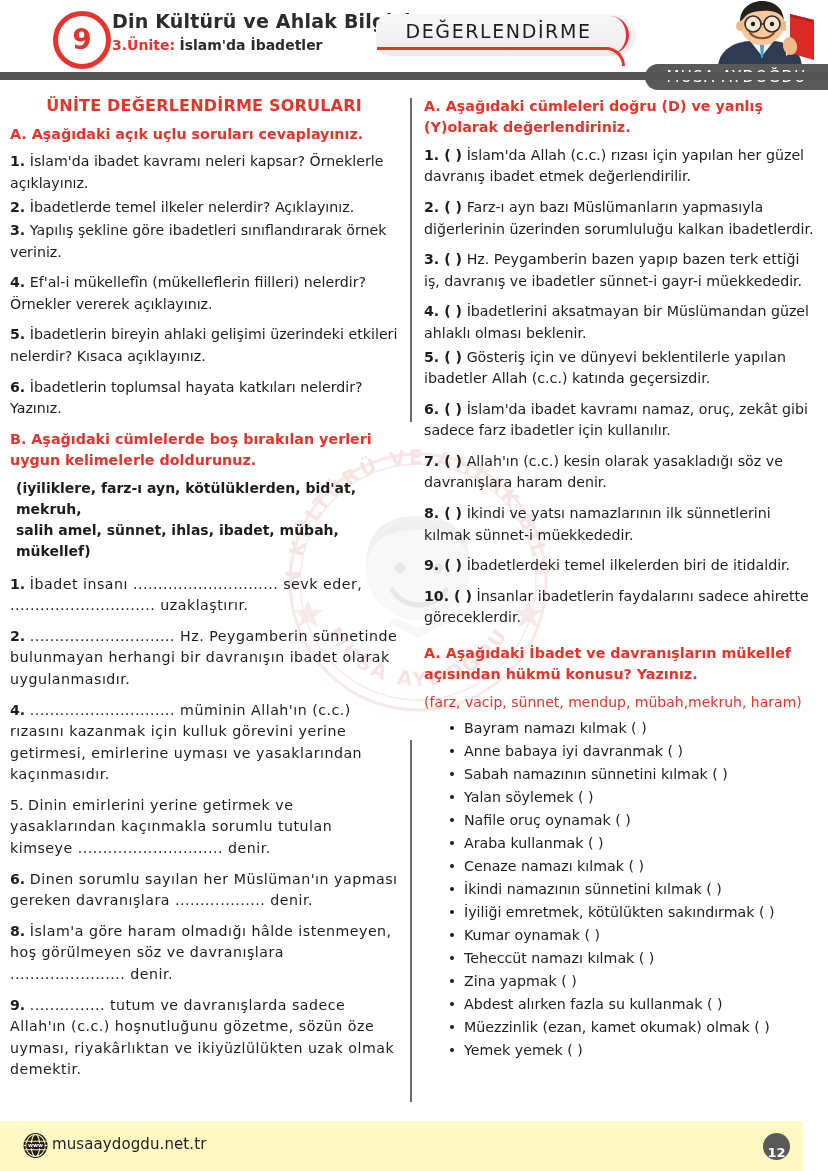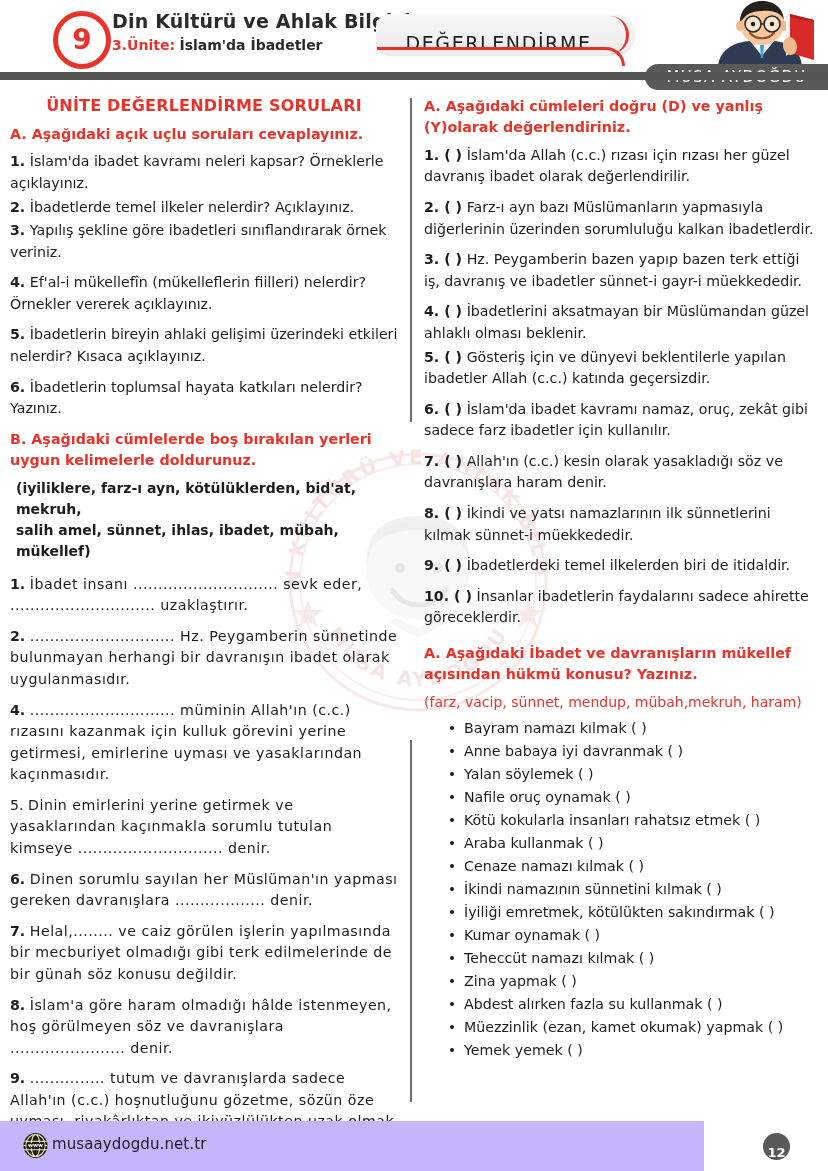--- a/index.html
+++ b/index.html
@@ -30,21 +30,20 @@
   .eval-banner{
     position:absolute;left:376px;top:14px;width:260px;height:42px;
     background:linear-gradient(180deg,#f7f7f7 0%,#ececec 100%);
     border-radius:14px 22px 22px 14px;
   }
   .eval-banner-text{
     position:absolute;left:376px;top:20px;width:245px;
     text-align:center;font-size:19px;letter-spacing:1.6px;
     color:#1d1d1d;font-weight:500;
     font-family:"DejaVu Sans","Liberation Sans",sans-serif;
-    margin-top:12px;
   }
   .eval-swoosh{
     position:absolute;left:377px;top:49px;width:245px;height:16px;
     border-top:3px solid #e8332a;border-right:3px solid #e8332a;
     border-radius:0 36px 0 0;border-left:none;border-bottom:none;
     transform:translateY(-2px);
   }
   .eval-swoosh2{
     position:absolute;left:580px;top:16px;width:46px;height:38px;
     border-right:3px solid #e8332a;border-radius:0 24px 24px 0;
@@ -104,22 +103,22 @@
     padding-left:14px;
   }
   ul.ruling li:before{
     content:"";position:absolute;left:0;top:9px;width:4px;height:4px;
     background:#1d1d1d;border-radius:50%;
   }
   .blank{letter-spacing:.5px;}
 
   
   .footer{
-    position:absolute;left:0;top:1121px;width:704px;height:50px;
-    background:#c4b5fd;
+    position:absolute;left:0;top:1121px;width:803px;height:50px;
+    background:#fef9c3;
   }
   .footer-url{
     position:absolute;left:52px;top:14px;font-size:15px;color:#1d1d1d;
     letter-spacing:.1px;
   }
   .globe{position:absolute;left:22px;top:11px;}
   .page-badge{
     position:absolute;left:763px;top:12px;width:27px;height:27px;
     background:#595959;border-radius:50%;
     display:flex;align-items:flex-end;justify-content:center;
@@ -275,42 +274,38 @@
       </div>
       <div class="q">
         <span>5.</span>
         <span class="blank">Dinin emirlerini yerine getirmek ve yasaklarından kaçınmakla sorumlu tutulan kimseye ............................. denir.</span>
       </div>
       <div class="q">
         <b>6.</b>
         <span class="blank">Dinen sorumlu sayılan her Müslüman'ın yapması gereken davranışlara .................. denir.</span>
       </div>
       <div class="q">
-        <b>7.</b>
-        <span class="blank">Helal,........ ve caiz görülen işlerin yapılmasında bir mecburiyet olmadığı gibi terk edilmelerinde de bir günah söz konusu değildir.</span>
-      </div>
-      <div class="q">
         <b>8.</b>
         <span class="blank">İslam'a göre haram olmadığı hâlde istenmeyen, hoş görülmeyen söz ve davranışlara ....................... denir.</span>
       </div>
       <div class="q">
         <b>9.</b>
         <span class="blank">............... tutum ve davranışlarda sadece Allah'ın (c.c.) hoşnutluğunu gözetme, sözün öze uyması, riyakârlıktan ve ikiyüzlülükten uzak olmak demektir.</span>
       </div>
     </div>
   </div>
 
   <div class="col-right">
 
     <div class="sec-head">A. Aşağıdaki cümleleri doğru (D) ve yanlış (Y)olarak değerlendiriniz.</div>
 
     <div>
       <div class="q">
         <b>1. (    )</b>
-        <span>İslam'da Allah (c.c.) rızası için rızası her güzel davranış ibadet olarak değerlendirilir.</span>
+        <span>İslam'da Allah (c.c.) rızası için yapılan her güzel davranış ibadet etmek değerlendirilir.</span>
       </div>
       <div class="q">
         <b>2. (    )</b>
         <span>Farz-ı ayn bazı Müslümanların yapmasıyla diğerlerinin üzerinden sorumluluğu kalkan ibadetlerdir.</span>
       </div>
       <div class="q">
         <b>3. (    )</b>
         <span>Hz. Peygamberin bazen yapıp bazen terk ettiği iş, davranış ve ibadetler sünnet-i gayr-i müekkededir.</span>
       </div>
       <div class="q tight">
@@ -342,32 +337,32 @@
         <span>İnsanlar ibadetlerin faydalarını sadece ahirette göreceklerdir.</span>
       </div>
     </div>
 
     <div class="sec-head" style="margin-top:14px;">A. Aşağıdaki İbadet ve davranışların mükellef açısından hükmü konusu? Yazınız.</div>
     <div class="sec-head-sub">(farz, vacip, sünnet, mendup, mübah,mekruh, haram)</div>
 
     <ul class="ruling">
       <li>Bayram namazı kılmak   (                )</li>
       <li>Anne babaya iyi davranmak  (              )</li>
+      <li>Sabah namazının sünnetini kılmak    (                )</li>
       <li>Yalan söylemek (              )</li>
       <li>Nafile oruç oynamak (             )</li>
-      <li>Kötü kokularla insanları rahatsız etmek (                 )</li>
       <li>Araba kullanmak  (              )</li>
       <li>Cenaze namazı kılmak  (               )</li>
       <li>İkindi namazının sünnetini kılmak  (               )</li>
       <li>İyiliği emretmek, kötülükten sakındırmak (             )</li>
       <li>Kumar oynamak  (             )</li>
       <li>Teheccüt namazı kılmak  (               )</li>
       <li>Zina yapmak  (             )</li>
       <li>Abdest alırken fazla su kullanmak  (              )</li>
-      <li>Müezzinlik (ezan, kamet okumak) yapmak  (               )</li>
+      <li>Müezzinlik (ezan, kamet okumak) olmak  (               )</li>
       <li>Yemek yemek  (              )</li>
     </ul>
   </div>
 
   <div class="footer">
     <div class="globe">
       <svg width="27" height="27" viewBox="0 0 27 27">
         <ellipse cx="13.5" cy="13.5" rx="12" ry="12.5" fill="#1d1d1d"></ellipse>
         <ellipse cx="13.5" cy="13.5" rx="9.6" ry="11" fill="none" stroke="#fdeeb0" stroke-width="1.1"></ellipse>
         <ellipse cx="13.5" cy="13.5" rx="4.3" ry="11" fill="none" stroke="#fdeeb0" stroke-width="1.1"></ellipse>

